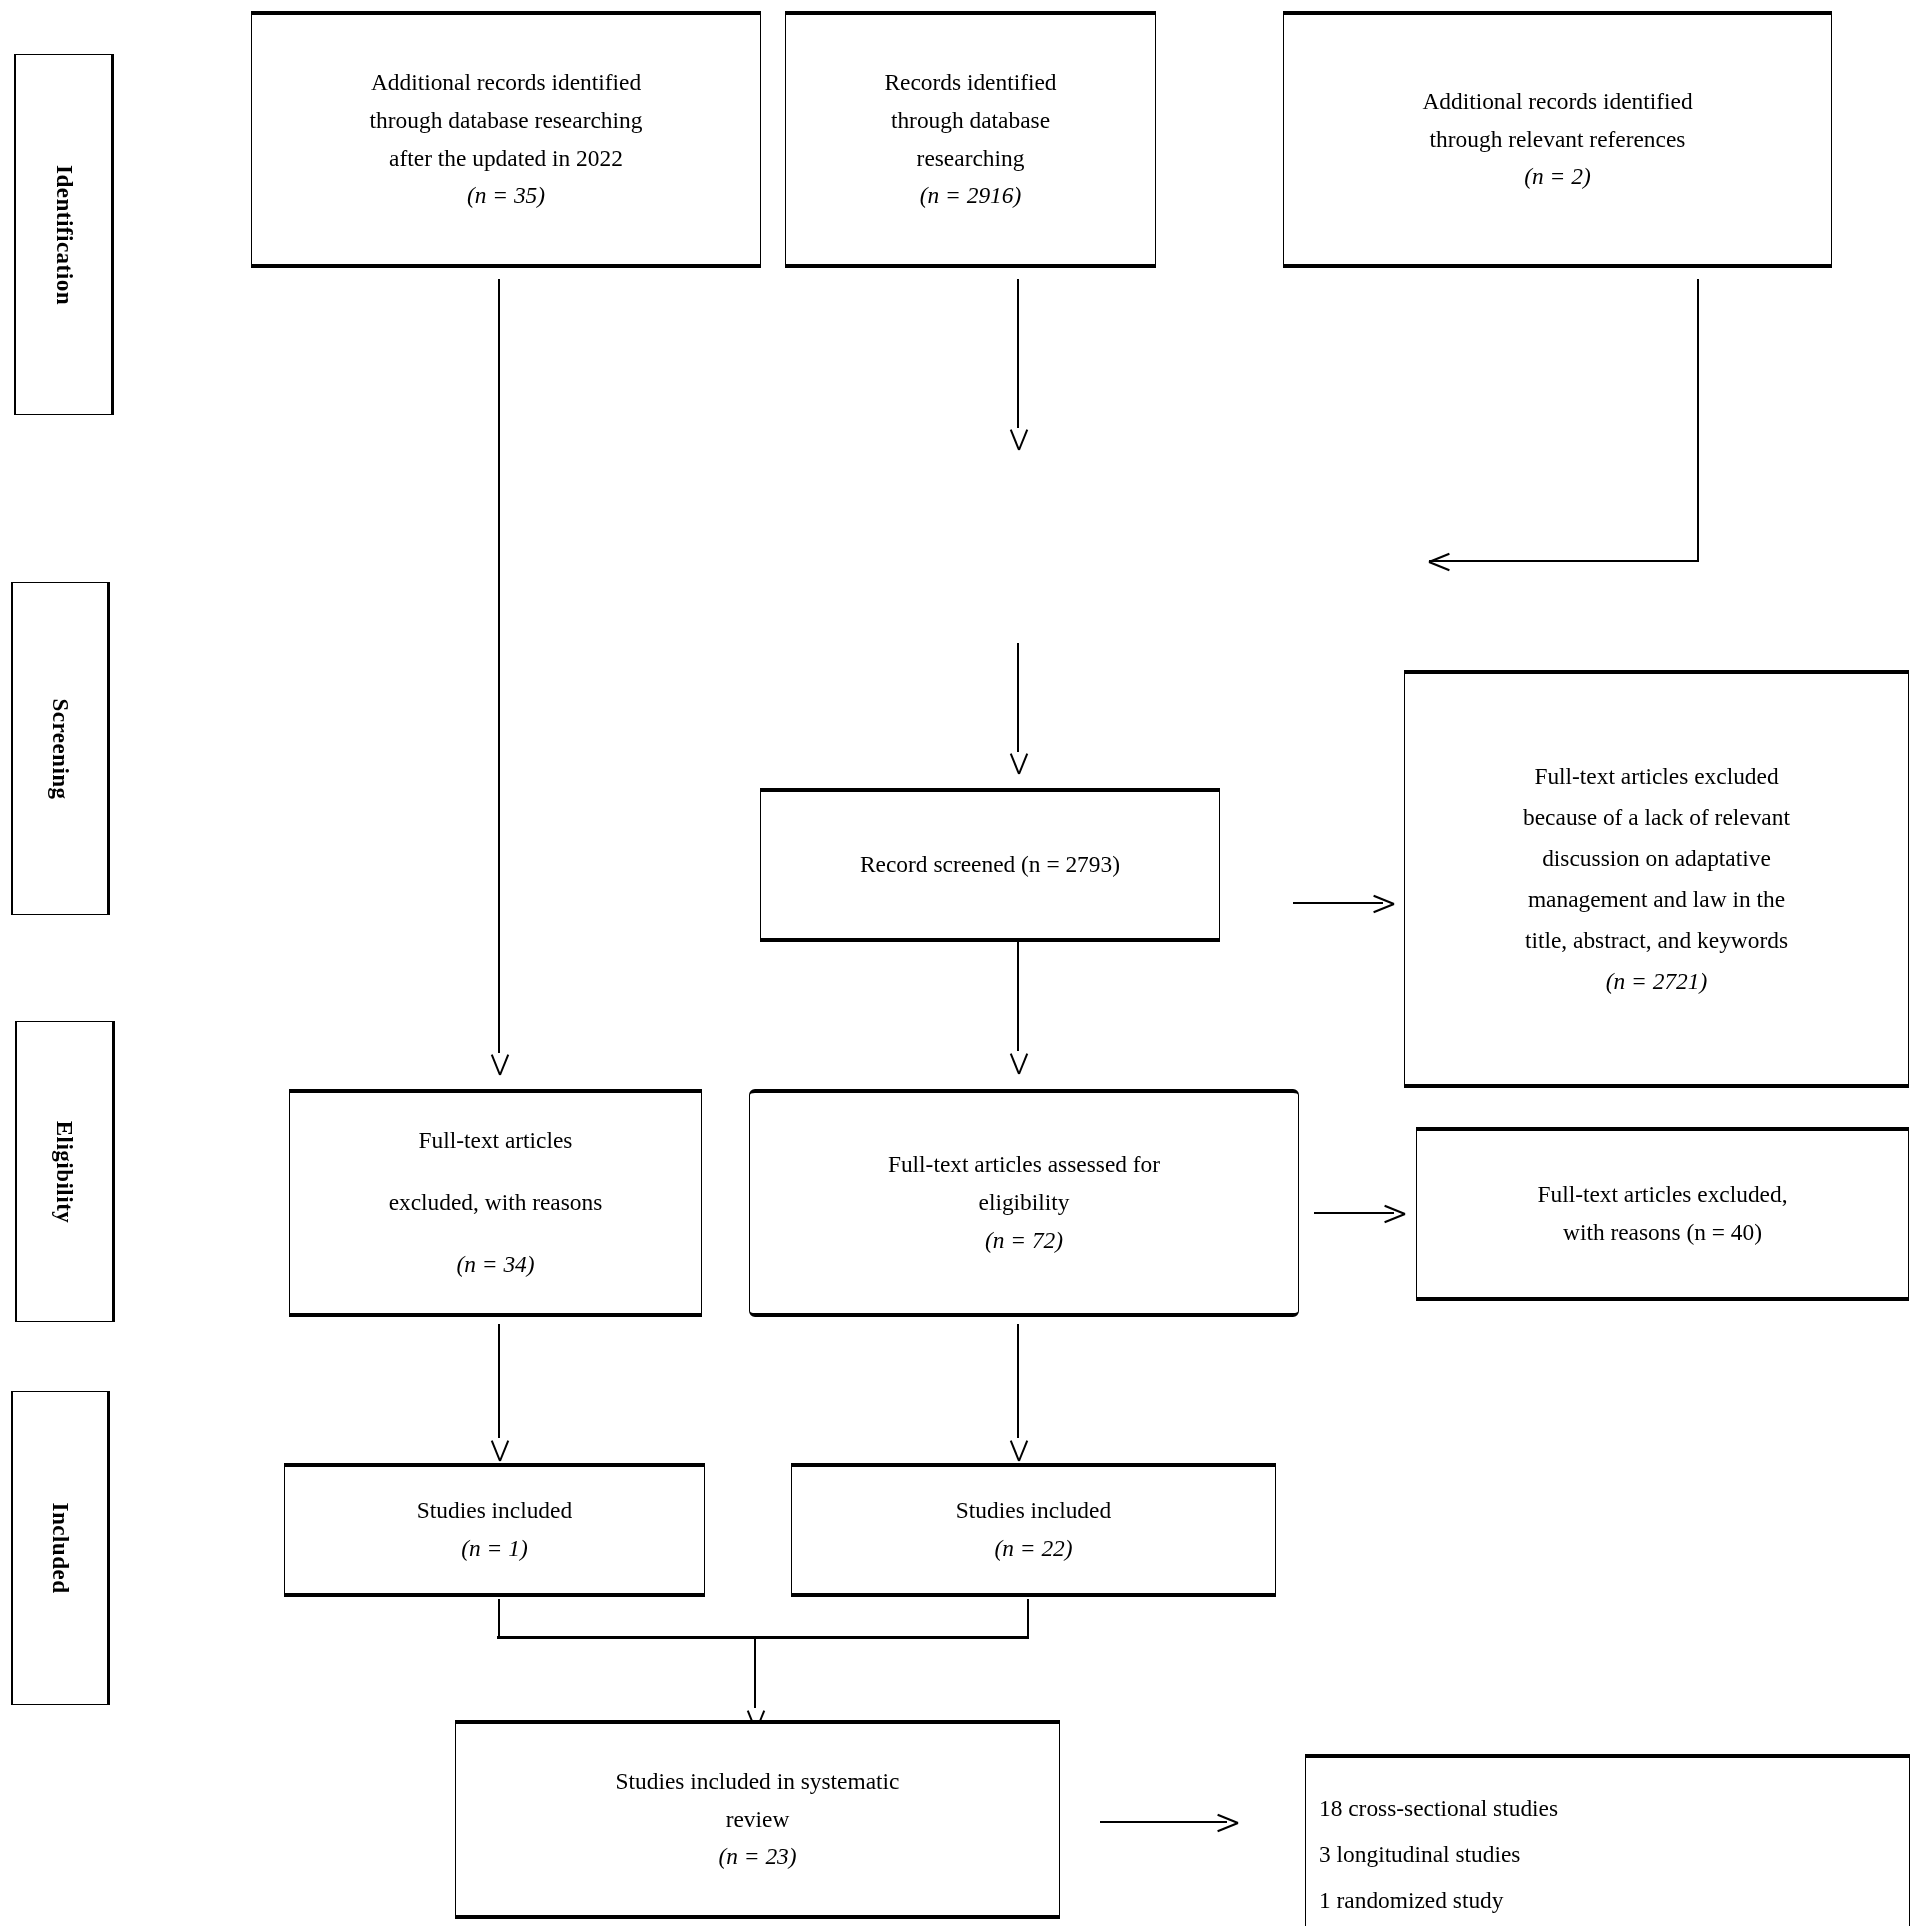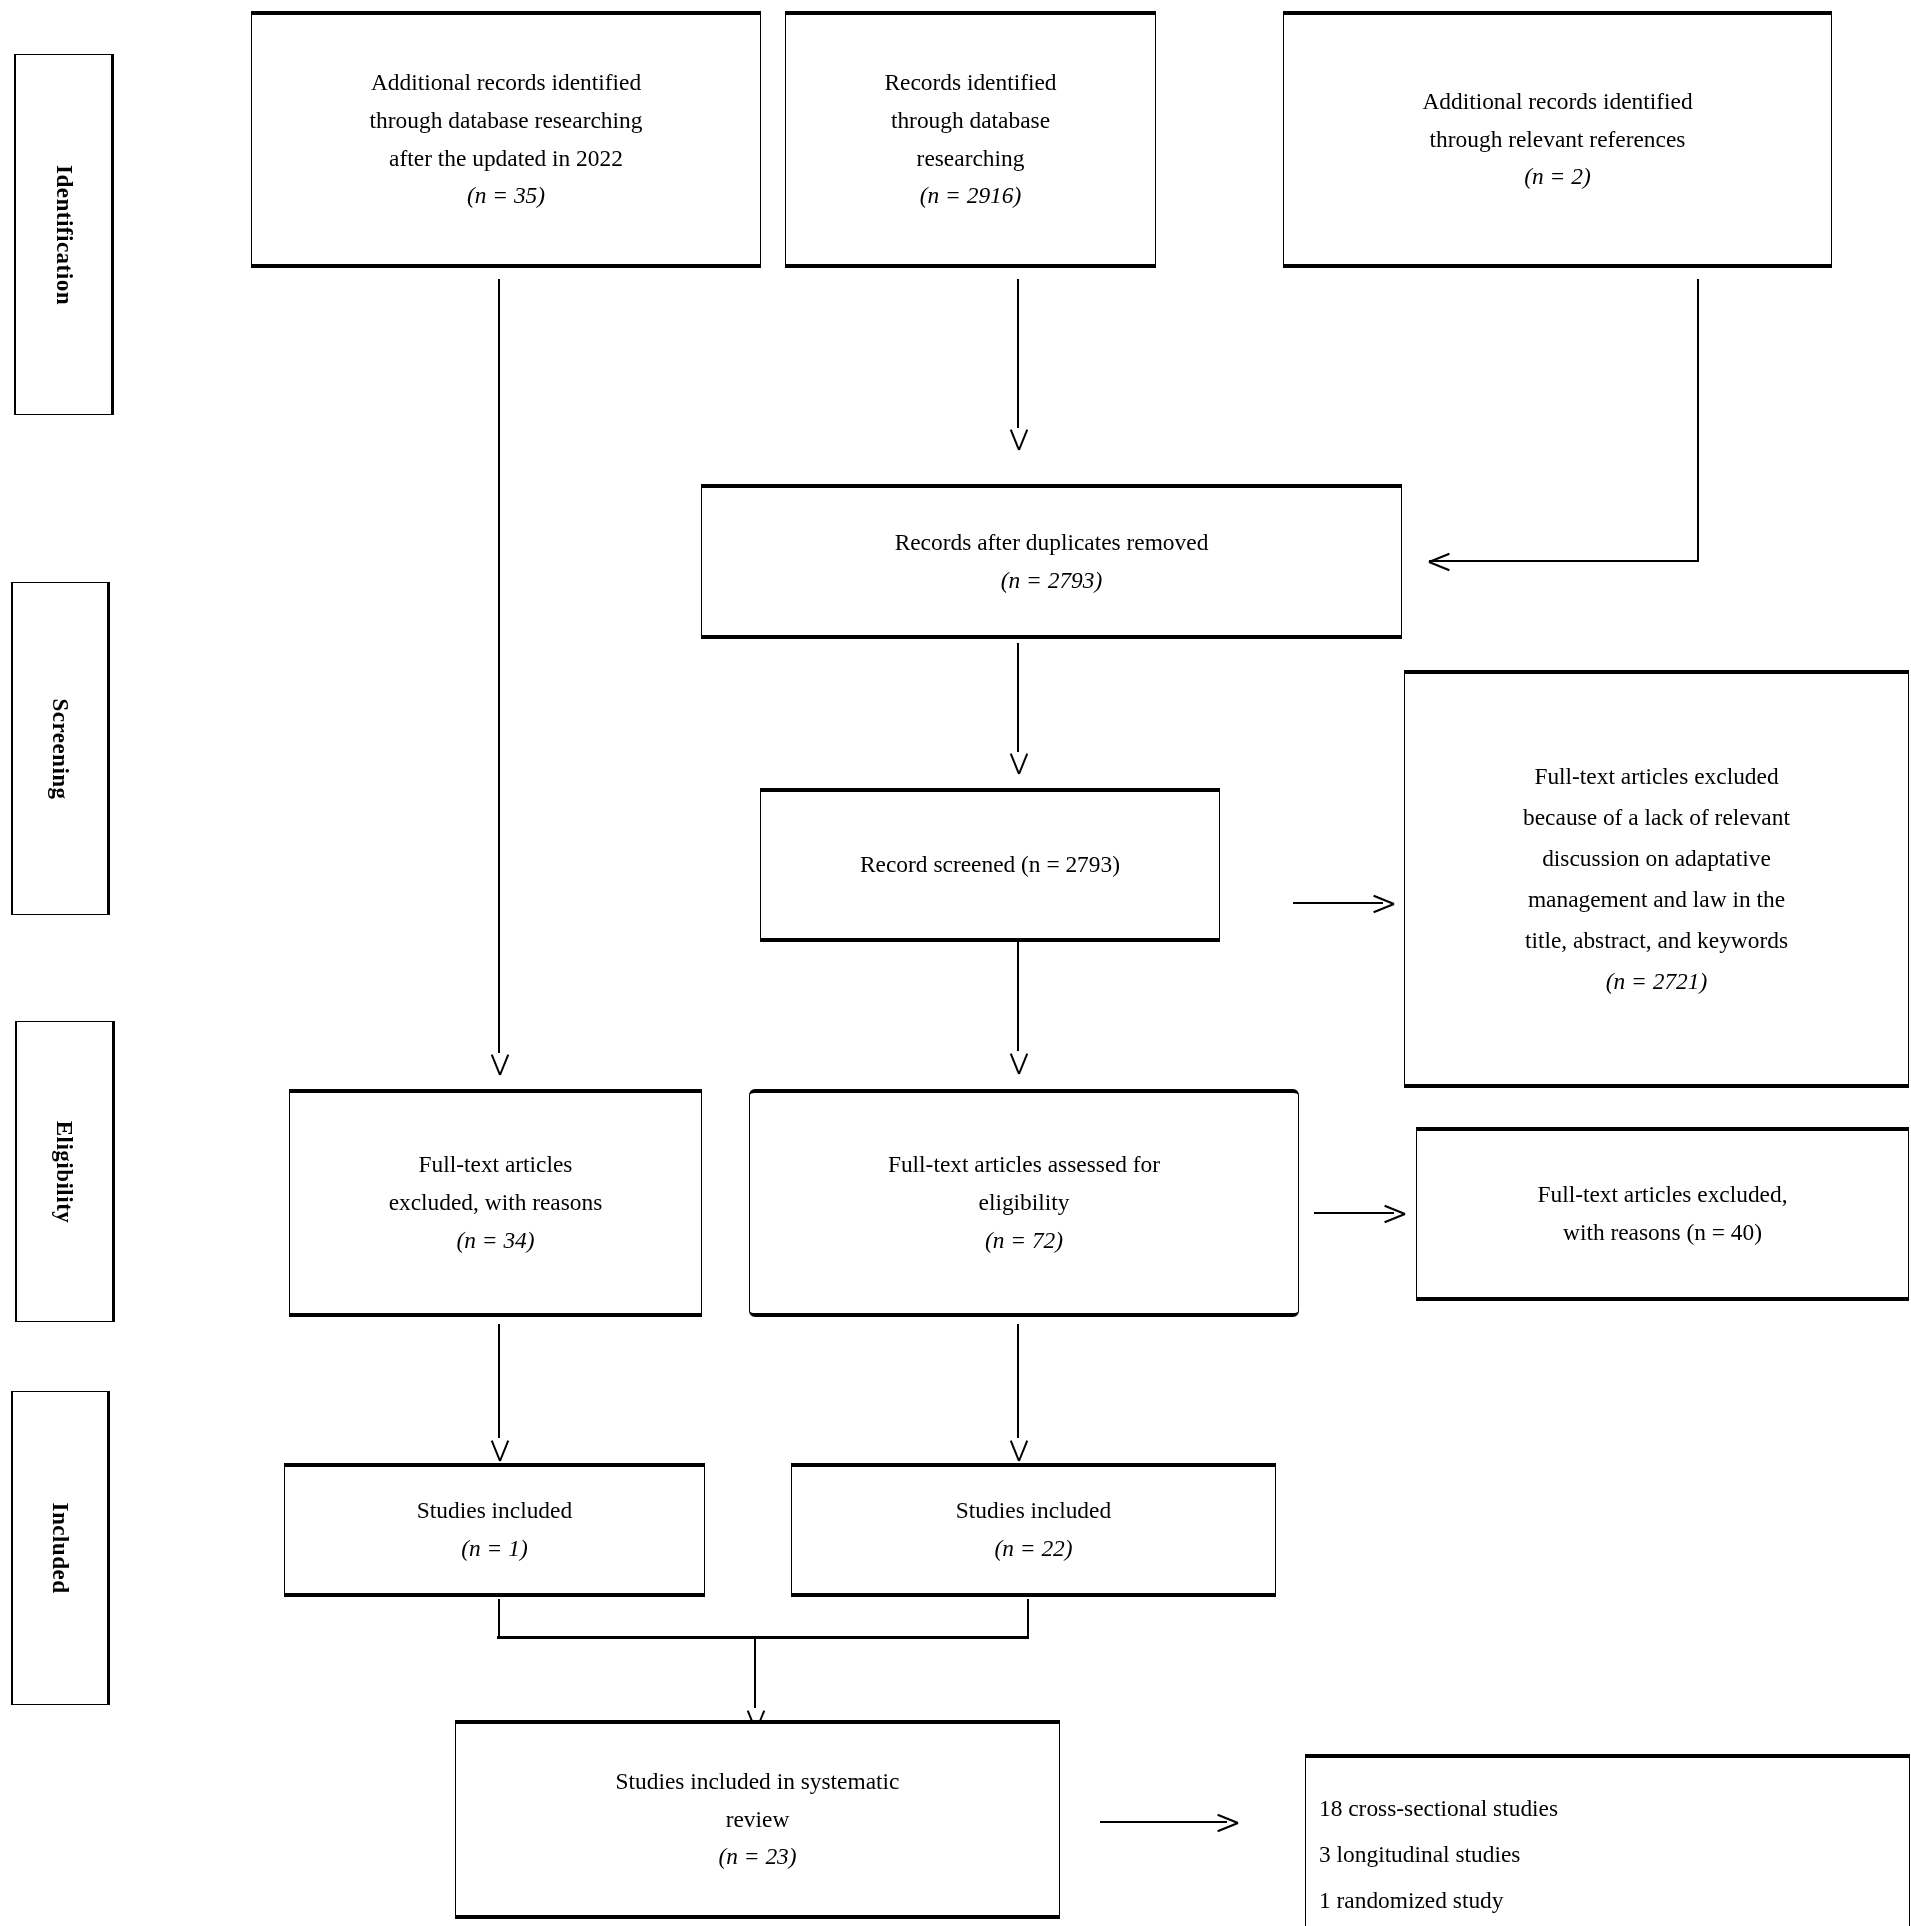--- a/index.html
+++ b/index.html
@@ -169,24 +169,20 @@
   <div class="vline" style="left:498px; top:279px; height:774px;"></div>
   <div class="arrow-down" style="left:499px; top:1075px;"></div>
 
   <div class="vline" style="left:1017px; top:279px; height:149px;"></div>
   <div class="arrow-down" style="left:1018px; top:450px;"></div>
 
   <div class="vline" style="left:1697px; top:279px; height:283px;"></div>
   <div class="hline" style="left:1429px; top:560px; width:269px;"></div>
   <div class="arrow-left" style="left:1429px; top:561px;"></div>
 
-  <div class="box heavy" style="left:701px; top:484px; width:701px; height:155px;">
-    <span class="ln">Records after duplicates removed</span>
-    <span class="ln italic-n">(<i>n</i> = 2793)</span>
-  </div>
 
   <div class="vline" style="left:1017px; top:643px; height:109px;"></div>
   <div class="arrow-down" style="left:1018px; top:774px;"></div>
 
   <div class="box heavy" style="left:760px; top:788px; width:460px; height:154px;">
     <span class="ln">Record screened (n = 2793)</span>
   </div>
 
   <div class="box heavy wrap" style="left:1404px; top:670px; width:505px; height:418px; line-height:1.75;">
     <span class="ln">Full-text articles excluded</span>
@@ -196,21 +192,21 @@
     <span class="ln">title, abstract, and keywords</span>
     <span class="ln italic-n">(<i>n</i> = 2721)</span>
   </div>
 
   <div class="hline" style="left:1293px; top:902px; width:90px;"></div>
   <div class="arrow-right" style="left:1394px; top:903px;"></div>
 
   <div class="vline" style="left:1017px; top:942px; height:109px;"></div>
   <div class="arrow-down" style="left:1018px; top:1074px;"></div>
 
-  <div class="box heavy" style="left:289px; top:1089px; width:413px; height:228px;">
+  <div class="box heavy" style="left:289px; top:1089px; width:413px; height:228px;gap:24px;">
     <span class="ln">Full-text articles</span>
     <span class="ln">excluded, with reasons</span>
     <span class="ln italic-n">(<i>n</i> = 34)</span>
   </div>
 
   <div class="box heavy" style="left:749px; top:1089px; width:550px; height:228px;border-radius:6px;">
     <span class="ln">Full-text articles assessed for</span>
     <span class="ln">eligibility</span>
     <span class="ln italic-n">(<i>n</i> = 72)</span>
   </div>

